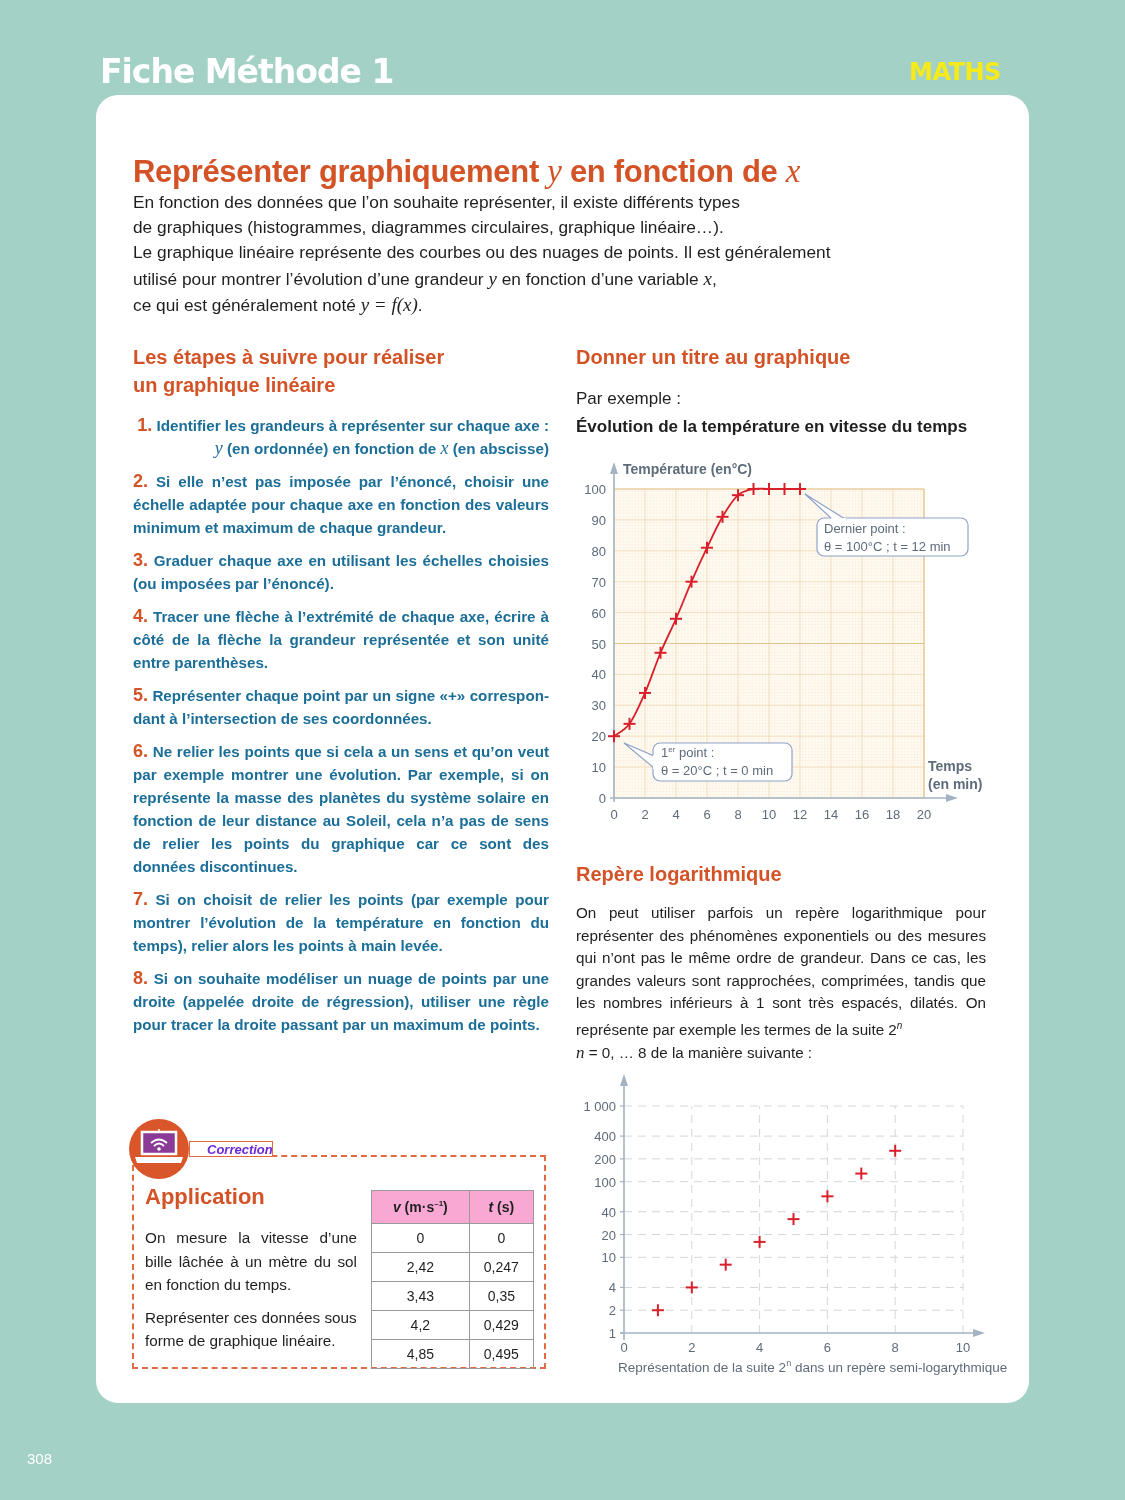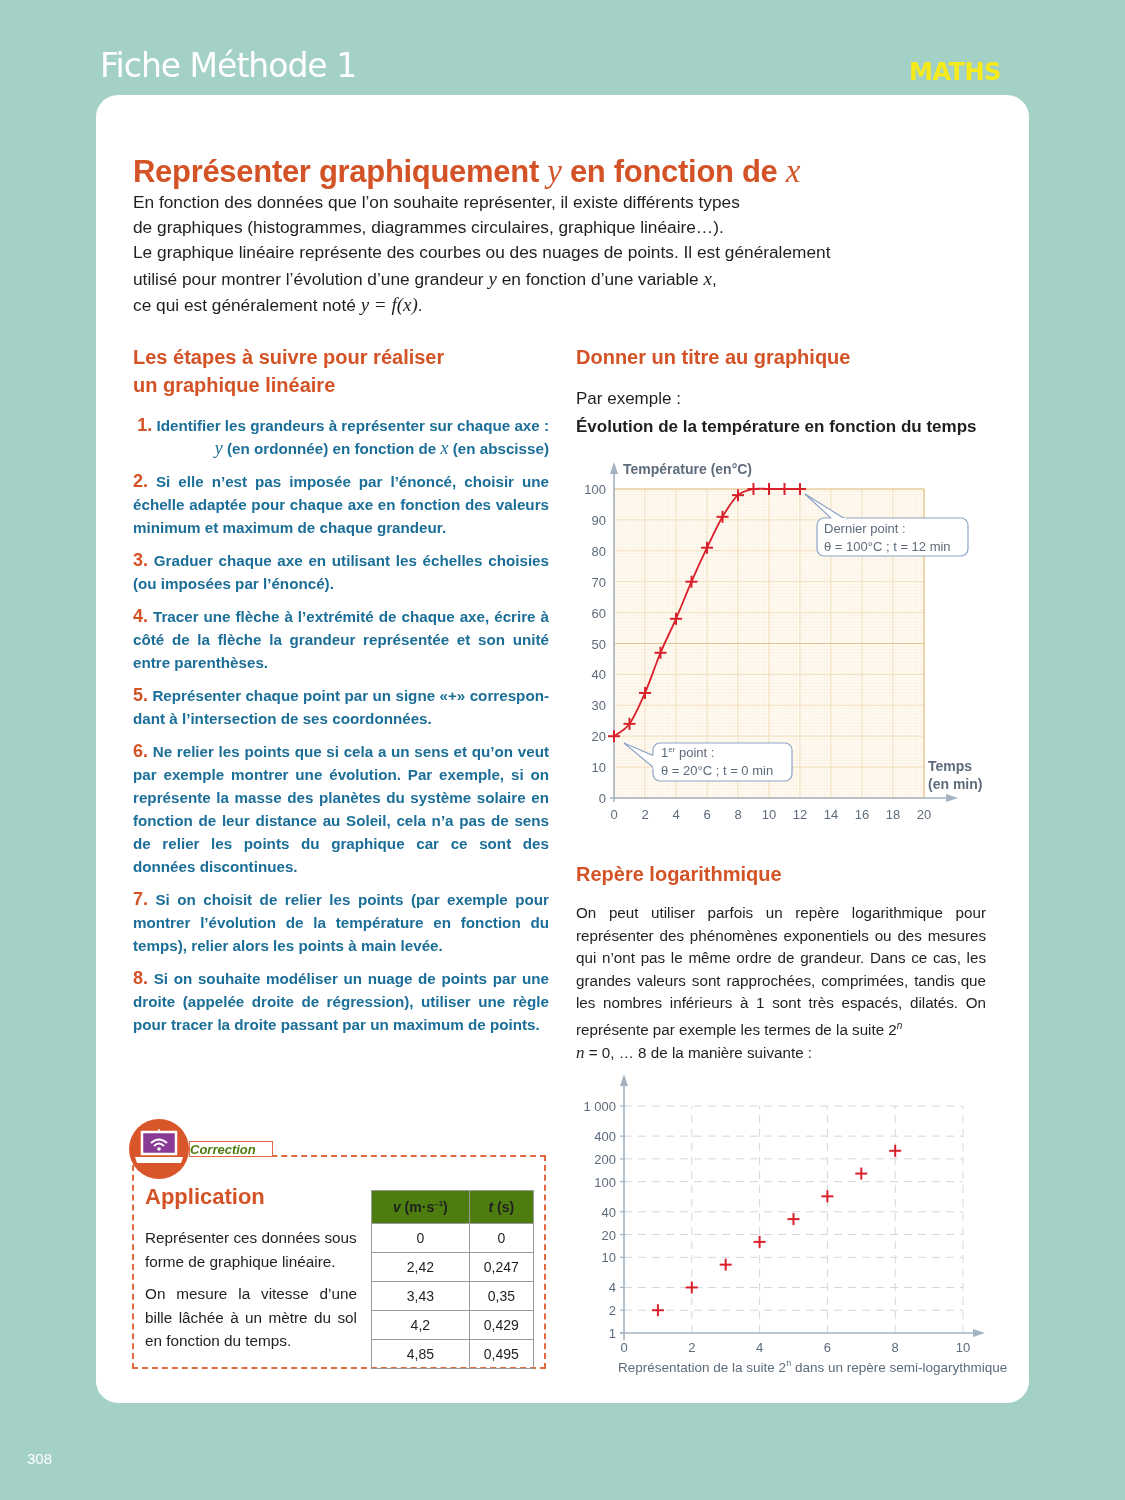--- a/index.html
+++ b/index.html
@@ -1,39 +1,39 @@
 <!DOCTYPE html>
 <html><head>
 <meta charset="utf-8">
 <style>
   html, body { margin:0; padding:0; }
   body { width:1125px; height:1500px; background:#a3d1c6; position:relative; overflow:hidden; font-family:"Liberation Sans", sans-serif; }
-  .hdr-title { position:absolute; left:100px; top:46px; font-family:"DejaVu Sans", sans-serif; font-weight:normal; font-size:33px; color:#fff; letter-spacing:-1px; }
+  .hdr-title { position:absolute; left:100px; top:52px; font-family:"DejaVu Sans", sans-serif; font-weight:bold; font-size:33px; color:#fff; letter-spacing:-1px; }
   .hdr-subject { position:absolute; left:909px; top:58px; font-family:"DejaVu Sans", sans-serif; font-weight:bold; font-size:24px; color:#f6ea1a; letter-spacing:-0.5px; }
   .card { position:absolute; left:96px; top:95px; width:933px; height:1308px; background:#fff; border-radius:22px; }
   .main-title { position:absolute; left:133px; top:136px; font-size:31px; font-weight:bold; color:#d35326; letter-spacing:-0.3px;margin-top:17px; }
   .main-title i { font-family:"Liberation Serif", serif; font-weight:normal; font-style:italic; font-size:33px; }
   .intro { position:absolute; left:133px; top:190px; width:790px; font-size:17.3px; line-height:25.2px; color:#1f1f1f; }
   .intro i { font-family:"Liberation Serif", serif; font-size:19px; }
   .sec-title { position:absolute; font-size:20px; font-weight:bold; color:#d35326; line-height:28px; }
   .steps { position:absolute; left:133px; top:414px; width:416px; }
   .step { font-size:15.2px; line-height:23px; color:#1b6e98; font-weight:bold; text-align:justify; margin-bottom:10px; }
   .step .num { color:#d35326; font-size:18px; }
   .step i { font-family:"Liberation Serif", serif; font-size:18px; font-weight:normal; }
   .txt { position:absolute; font-size:17px; color:#1f1f1f; }
   .log-text { position:absolute; left:576px; top:902px; width:410px; font-size:15.2px; line-height:22.6px; color:#1f1f1f; text-align:justify; }
   svg text { font-family:"Liberation Sans", sans-serif; }
   .app-box { position:absolute; left:132px; top:1155px; width:414px; height:214px; border:2px dashed #e26a40; box-sizing:border-box; }
   .app-icon { position:absolute; left:129px; top:1119px; width:60px; height:60px; border-radius:50%; background:#d9562a; }
-  .corr-label { position:absolute; left:189px; top:1141px; width:84px; height:16px; border:1.5px solid #e26a40; background:#fff; font-size:13px; font-weight:bold; font-style:italic; color:#4d7c0f; line-height:16px; padding-left:0; box-sizing:border-box; }
+  .corr-label { position:absolute; left:189px; top:1141px; width:84px; height:16px; border:1.5px solid #e26a40; background:#fff; font-size:13px; font-weight:bold; font-style:italic; color:#6d28d9; line-height:16px; padding-left:17px; box-sizing:border-box; }
   .app-title { position:absolute; left:145px; top:1184px; font-size:22px; font-weight:bold; color:#d35326; }
   .app-desc { position:absolute; left:145px; top:1226px; width:212px; font-size:15.3px; line-height:23.5px; color:#1f1f1f; }
   .app-desc p { margin:0 0 9px 0; }
   table.data { position:absolute; left:371px; top:1190px; border-collapse:collapse; width:163px; font-size:14px; color:#1f1f1f; }
-  table.data th { background:#4d7c0f; height:30px; font-weight:bold; font-size:14px; border:1px solid #9a9a9a; }
+  table.data th { background:#f9a8d4; height:30px; font-weight:bold; font-size:14px; border:1px solid #9a9a9a; }
   table.data th i { font-style:italic; }
   table.data td { height:26px; text-align:center; border:1px solid #9a9a9a; }
   .pagenum { position:absolute; left:27px; top:1450px; font-size:15px; color:#fff; }
 </style>
 </head>
 <body>
 
 <div class="hdr-title">Fiche Méthode 1</div>
 <div class="hdr-subject">MATHS</div>
 
@@ -64,21 +64,21 @@
   <div class="step"><span class="num">3.</span><span> Graduer chaque axe en utilisant les échelles choisies (ou imposées par l’énoncé).</span></div>
   <div class="step"><span class="num">4.</span><span> Tracer une flèche à l’extrémité de chaque axe, écrire à côté de la flèche la grandeur représentée et son unité entre parenthèses.</span></div>
   <div class="step"><span class="num">5.</span><span> Représenter chaque point par un signe «+» correspon-dant à l’intersection de ses coordonnées.</span></div>
   <div class="step"><span class="num">6.</span><span> Ne relier les points que si cela a un sens et qu’on veut par exemple montrer une évolution. Par exemple, si on représente la masse des planètes du système solaire en fonction de leur distance au Soleil, cela n’a pas de sens de relier les points du graphique car ce sont des données discontinues.</span></div>
   <div class="step"><span class="num">7.</span><span> Si on choisit de relier les points (par exemple pour montrer l’évolution de la température en fonction du temps), relier alors les points à main levée.</span></div>
   <div class="step"><span class="num">8.</span><span> Si on souhaite modéliser un nuage de points par une droite (appelée droite de régression), utiliser une règle pour tracer la droite passant par un maximum de points.</span></div>
 </div>
 
 <div class="sec-title" style="left:576px; top:343px;">Donner un titre au graphique</div>
 <div class="txt" style="left:576px; top:389px;">Par exemple :</div>
-<div class="txt" style="left:576px; top:417px; font-weight:bold;">Évolution de la température en fonction du temps</div>
+<div class="txt" style="left:576px; top:417px; font-weight:bold;">Évolution de la température en vitesse du temps</div>
 
 <svg style="position:absolute; left:0; top:0;" width="1125" height="1500" viewBox="0 0 1125 1500">
   <defs>
     <pattern id="minorgrid" x="614" y="489" width="3.1" height="3.09" patternUnits="userSpaceOnUse">
       <path d="M3.1 0 V3.09 M0 3.09 H3.1" stroke="#f7e6cc" stroke-width="0.5" fill="none"></path>
     </pattern>
   </defs>
   <rect x="614" y="489" width="310" height="309" fill="#fffaf2"></rect>
   <rect x="614" y="489" width="310" height="309" fill="url(#minorgrid)"></rect>
   <g id="tgrid" stroke="#f0d9b4" stroke-width="0.8">
@@ -271,22 +271,22 @@
     <path d="M6 38 H54 L52 44 H8 Z" fill="#fff"></path>
     <path d="M22 24 Q30 17 38 24" stroke="#fff" stroke-width="2" fill="none"></path>
     <path d="M25 27 Q30 22 35 27" stroke="#fff" stroke-width="2" fill="none"></path>
     <circle cx="30" cy="30" r="1.8" fill="#fff"></circle>
     <line x1="30" y1="10" x2="30" y2="14" stroke="#fff" stroke-width="1.5"></line>
   </svg>
 </div>
 <div class="corr-label">Correction</div>
 <div class="app-title">Application</div>
 <div class="app-desc">
+  <p style="text-align:justify;">On mesure la vitesse d’une bille lâchée à un mètre du sol en fonction du temps.</p>
   <p>Représenter ces données sous forme de graphique linéaire.</p>
-  <p style="text-align:justify;">On mesure la vitesse d’une bille lâchée à un mètre du sol en fonction du temps.</p>
 </div>
 <table class="data">
   <thead>
     <tr>
       <th><i>v</i><span> (m·s</span><sup style="font-size:8px;">–1</sup><span>)</span></th>
       <th><i>t</i><span> (s)</span></th>
     </tr>
   </thead>
   <tbody>
     <tr>

